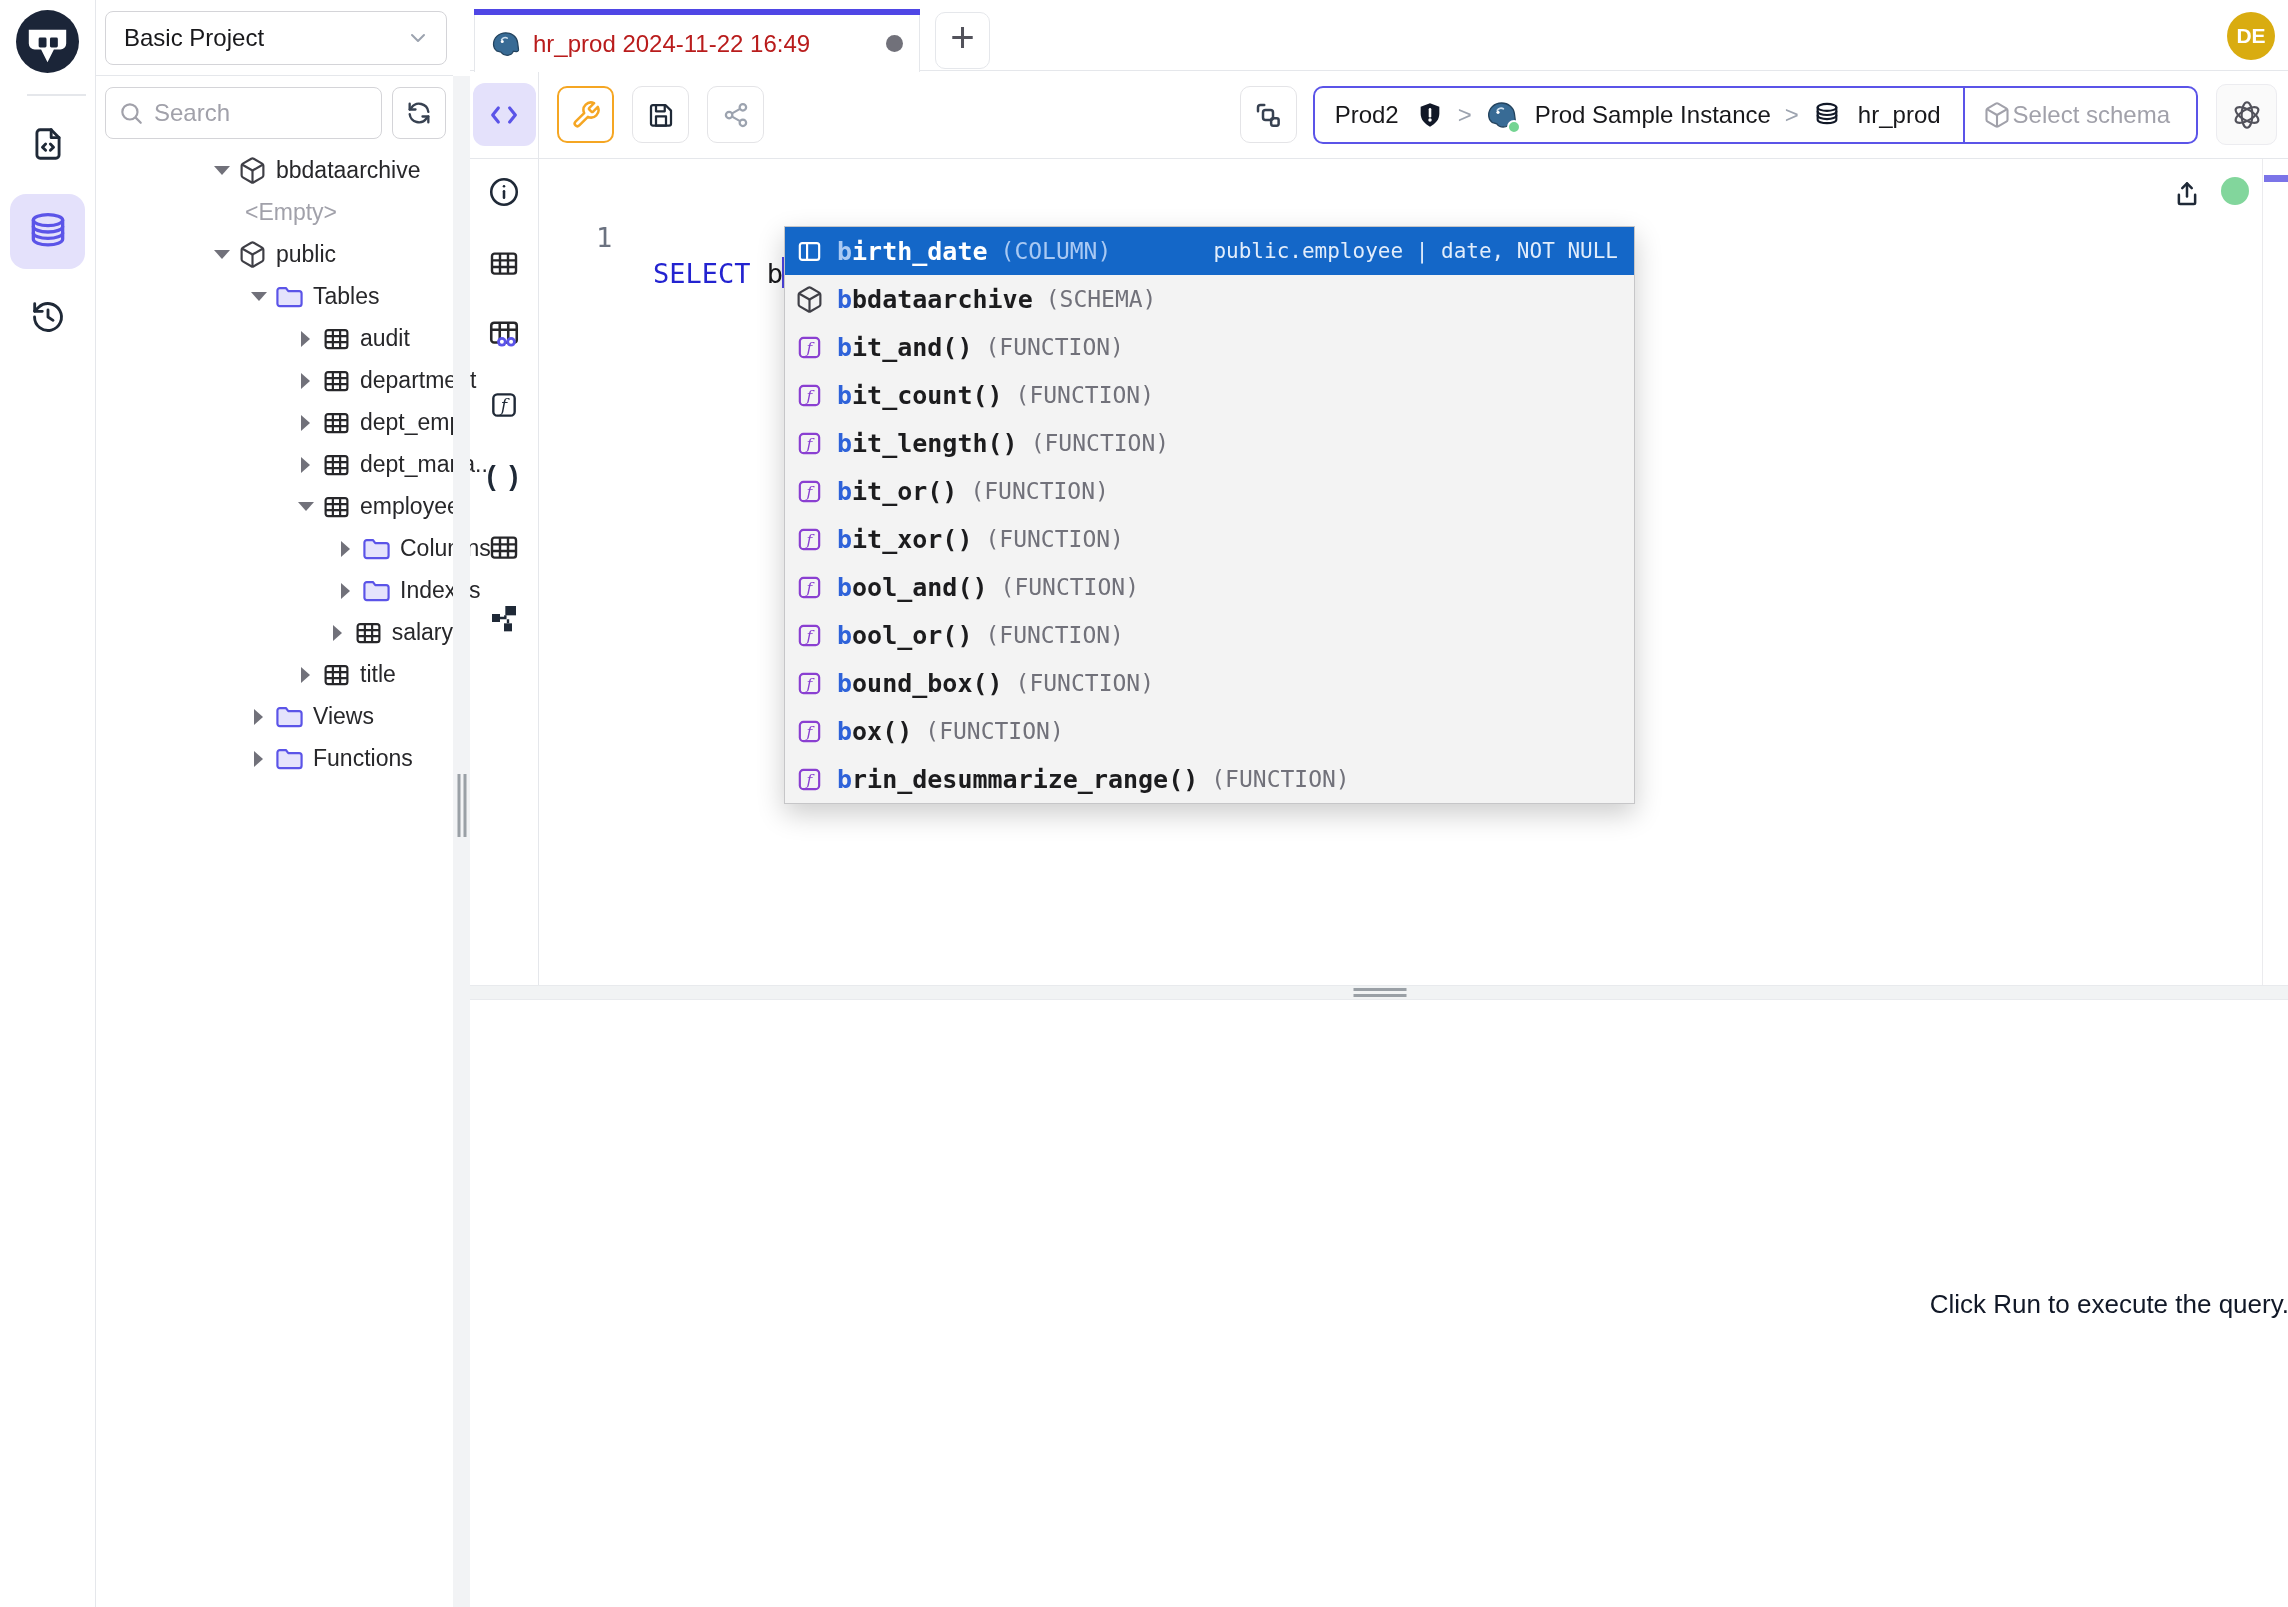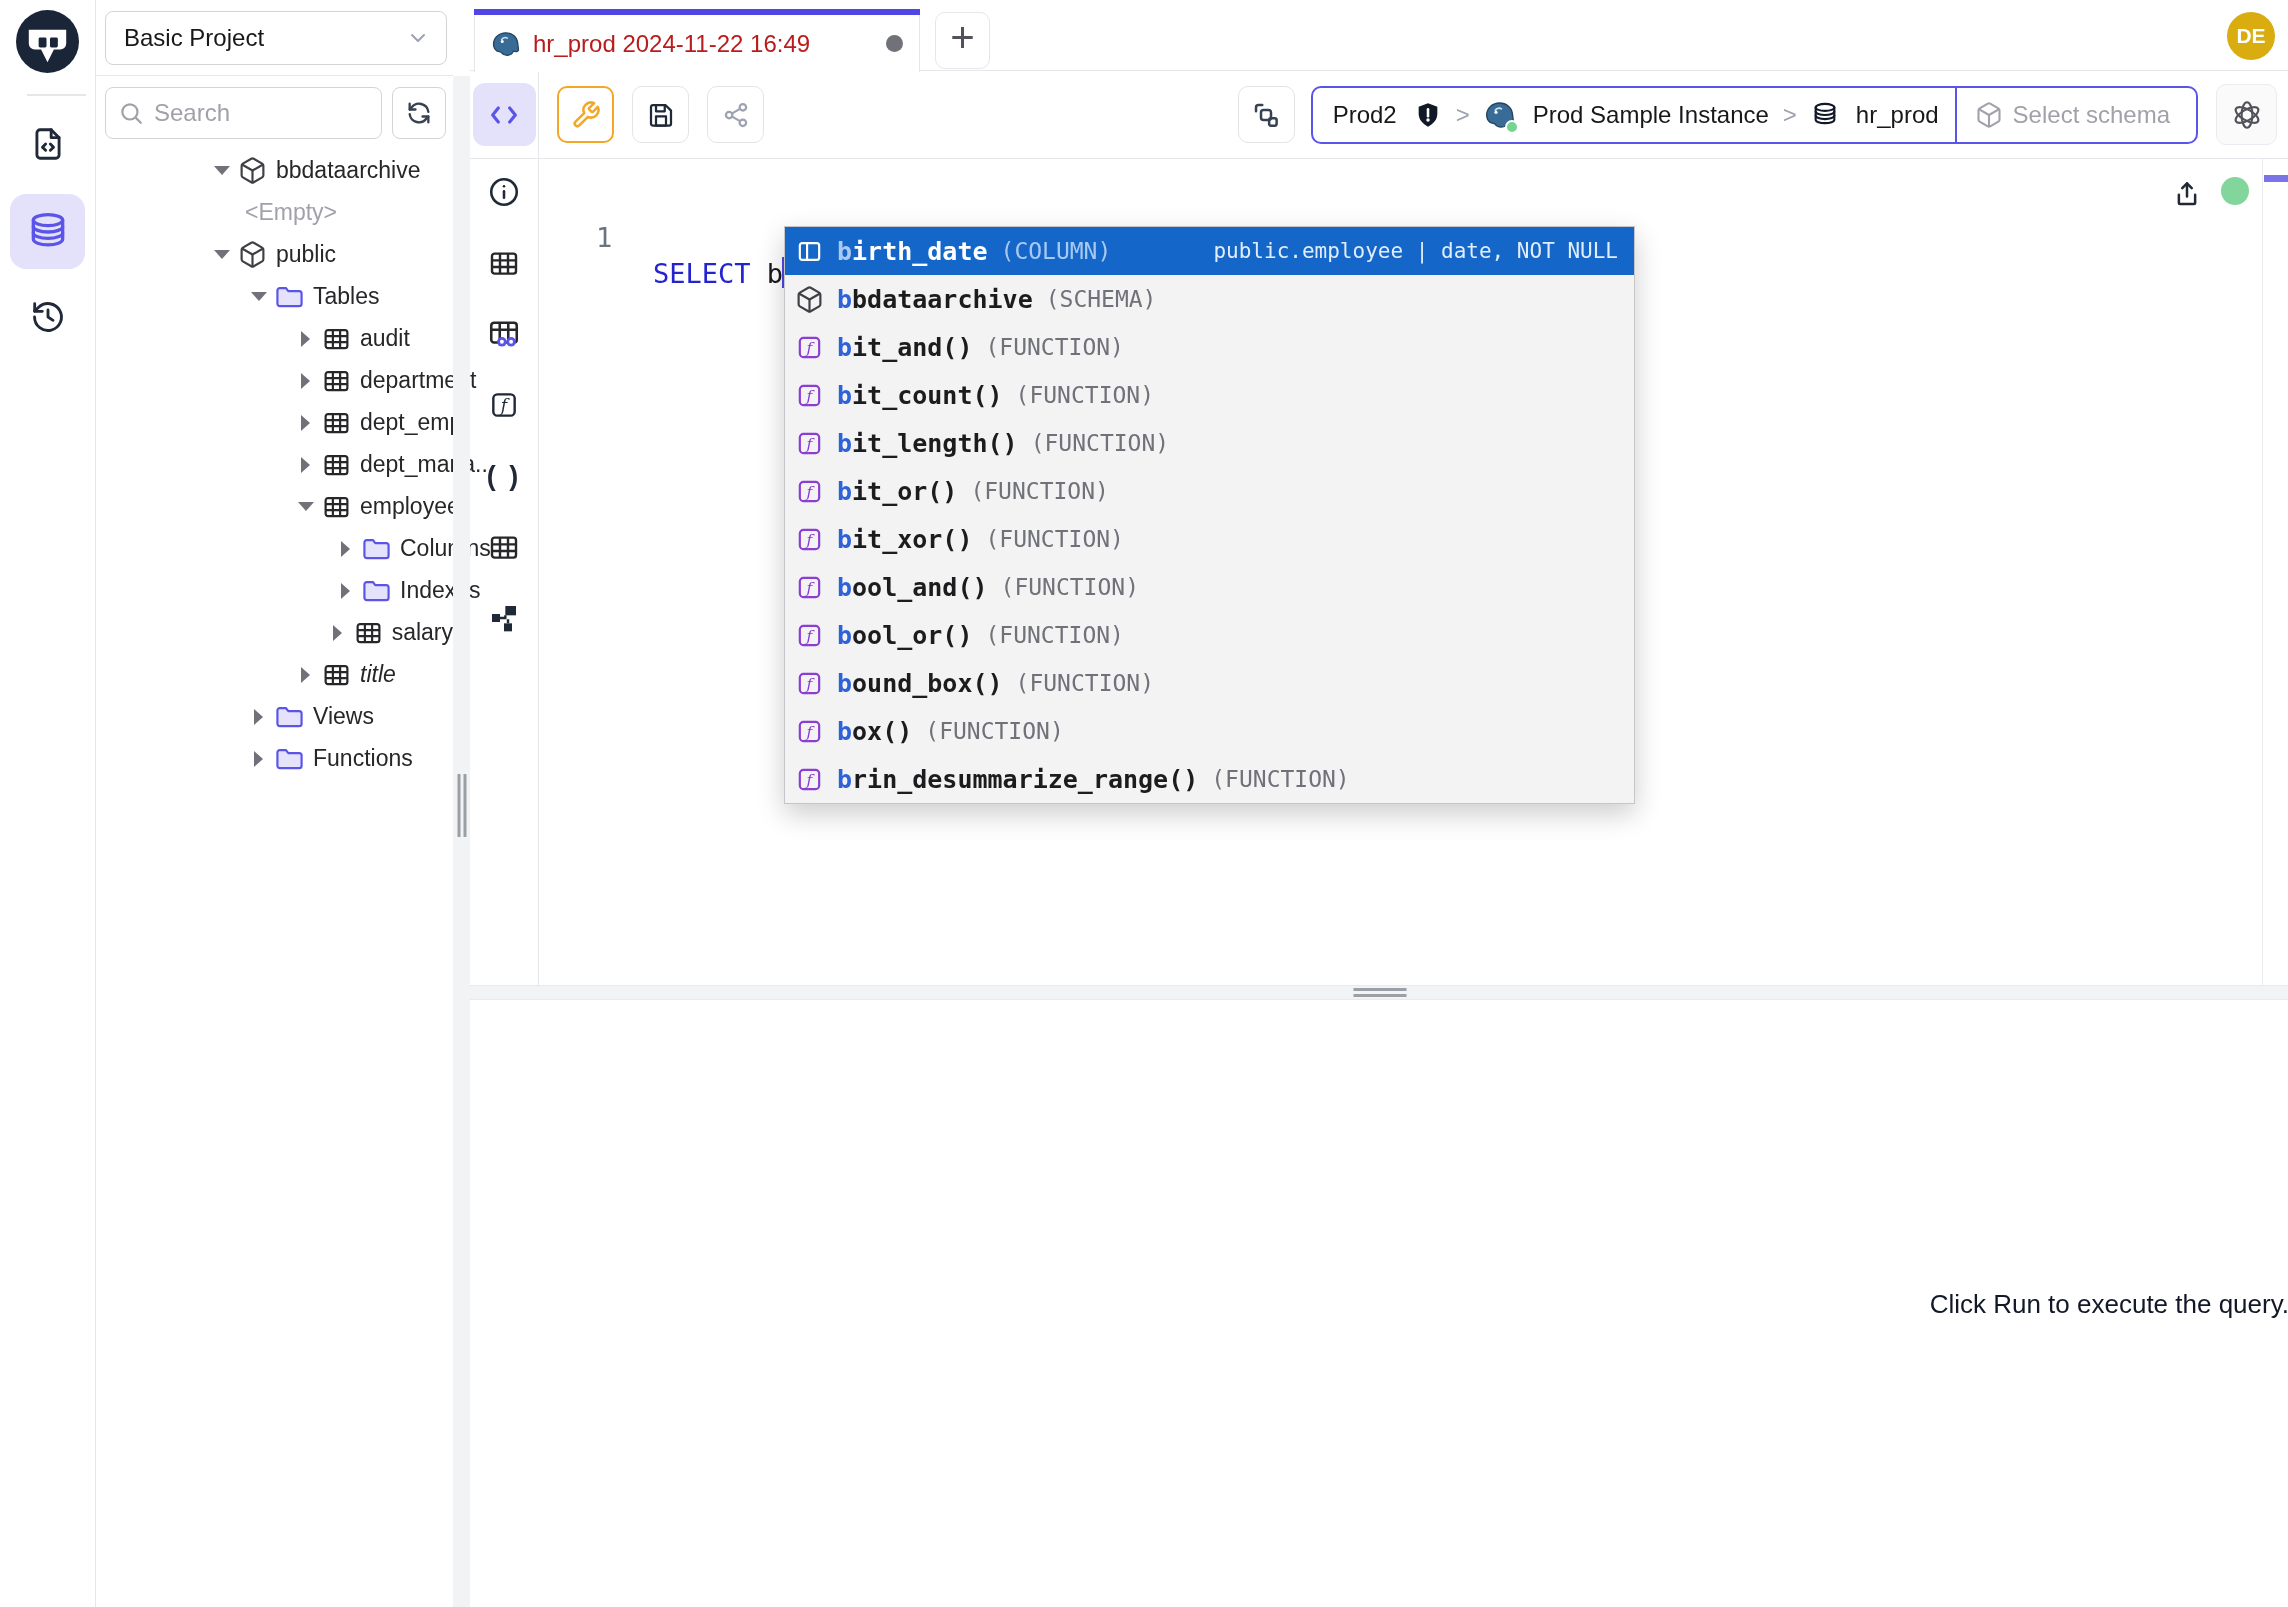--- a/index.html
+++ b/index.html
@@ -51,21 +51,21 @@
 .run-btn{margin-left:27px;height:62px;padding:0 20px 0 22px;background:#4f46e5;border:none;border-radius:10px;color:#fff;display:flex;align-items:center;gap:18px;font-size:25px;font-weight:bold;cursor:pointer}
 .tool-btn{width:57px;height:57px;border:1px solid #e4e4e7;border-radius:10px;background:#fff;display:flex;align-items:center;justify-content:center;cursor:pointer;flex:none}
 .wrench-btn{border:2px solid #f5a623;margin-left:18px}
 .ml18{margin-left:18px}
 .batch-btn{margin-left:auto}
 .breadcrumb{margin-left:16px;height:58px;border:2px solid #5b54e8;border-radius:10px;display:flex;align-items:center;padding-left:20px;font-size:24px;gap:12px;background:#fff;white-space:nowrap}
 .crumb-sep{color:#9ca3af;font-size:24px;padding:0 2px}
 .crumb{display:flex;align-items:center;gap:17px;cursor:pointer;color:#18181b}
 .pg-wrap{position:relative;width:32px;height:32px}
 .pg-dot{position:absolute;right:-3px;bottom:-3px;width:14px;height:14px;border-radius:50%;background:#74d492;border:2px solid #fff}
-.schema-part{height:54px;border-left:2px solid #5b54e8;display:flex;align-items:center;gap:10px;padding:0 26px 0 18px;color:#a1a1aa;margin-left:4px;cursor:pointer}
+.schema-part{height:54px;border-left:2px solid #5b54e8;display:flex;align-items:center;gap:2px;padding:0 26px 0 18px;color:#a1a1aa;margin-left:10px;cursor:pointer}
 .ai-btn{margin:0 12px 0 18px;width:61px;height:61px;border:1px solid #ececf0;border-radius:10px;background:#fafafa;display:flex;align-items:center;justify-content:center;cursor:pointer;flex:none}
 
 
 .editor-row{flex:none;height:826px;display:flex;min-height:0}
 .icon-col{width:69px;border-right:1px solid #e5e7eb;display:flex;flex-direction:column;align-items:center;padding-top:10px;gap:25px;flex:none;background:#fff}
 .gut-btn{width:46px;height:46px;display:flex;align-items:center;justify-content:center;background:none;border:none;cursor:pointer}
 .paren-glyph{font-size:27px;font-weight:bold;color:#1f2937;letter-spacing:3px;font-family:"Liberation Sans",sans-serif}
 .code-surface{flex:1;position:relative;background:#fff}
 .minimap{position:absolute;right:0;top:0;bottom:0;width:27px;border-left:1px solid #ebebee;background:#fff}
 .mini-line{position:absolute;left:1px;right:0;top:16px;height:7px;background:#7b74e8}
@@ -279,21 +279,21 @@
       <div class="tree-row" style="padding-left: 201px; justify-content: flex-end;">
         <span class="caret caret-right"></span>
         <span class="tree-ico">
           <svg class="tree-ico" viewBox="0 0 24 24" fill="none" stroke="#27272a" stroke-width="1.8">
             <rect x="3" y="5" width="18" height="15" rx="2"></rect>
             <path d="M3 10h18M3 15h18M9 5v15M15 5v15"></path>
           </svg>
         </span>
         <span>salary</span>
       </div>
-      <div class="tree-row" style="padding-left: 201px; font-style: italic;">
+      <div class="tree-row" style="padding-left: 201px;">
         <span class="caret caret-right"></span>
         <span class="tree-ico">
           <svg class="tree-ico" viewBox="0 0 24 24" fill="none" stroke="#27272a" stroke-width="1.8">
             <rect x="3" y="5" width="18" height="15" rx="2"></rect>
             <path d="M3 10h18M3 15h18M9 5v15M15 5v15"></path>
           </svg>
         </span>
         <span>title</span>
       </div>
       <div class="tree-row" style="padding-left: 154px;">

